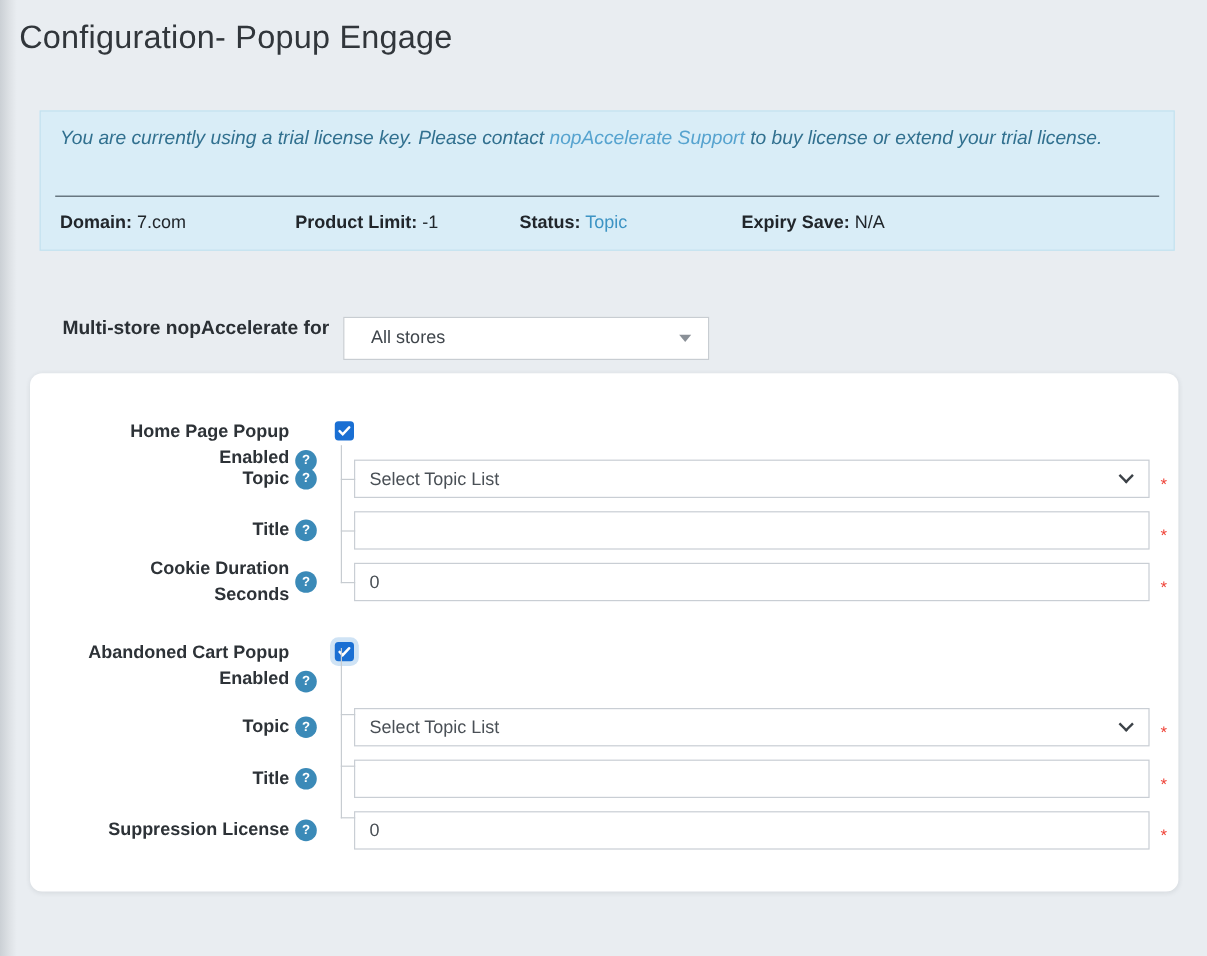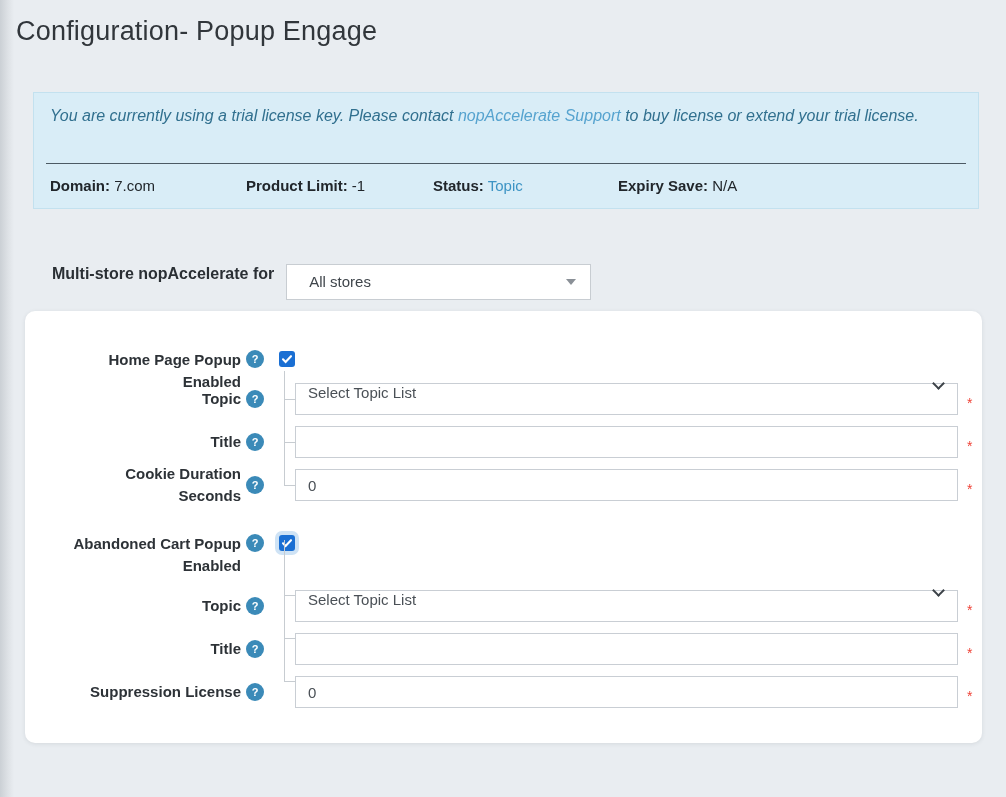--- a/index.html
+++ b/index.html
@@ -84,21 +84,21 @@
   }
   .config-form { position: relative; }
   .connector { position: absolute; background: #c7ccd1; }
   .form-row { display: flex; }
   .row-field { align-items: center; height: 32px; margin-bottom: 11px; }
   .row-check1 { align-items: flex-start; height: 40px; padding-top: 6px; }
   .row-check2 { align-items: flex-start; height: 78px; padding-top: 21px; }
   .row-save { margin-top: 11px; padding-left: 255px; }
   .label-wrap {
     width: 239px; display: flex; justify-content: flex-end;
-    align-items: flex-start; gap: 5px; flex: none;
+    align-items: flex-end; gap: 5px; flex: none;
   }
   .row-field .label-wrap { align-items: center; }
   .label-text {
     font-size: 15px; font-weight: 700; color: #2d3237;
     text-align: right; line-height: 22px; max-width: 172px;
   }
   .help-icon {
     width: 18px; height: 18px; border-radius: 50%;
     background: #3b8ab8; color: #fff;
     font-size: 11px; font-weight: 700; line-height: 18px;
@@ -115,21 +115,21 @@
   .checkbox.focused { box-shadow: 0 0 0 4px #cfe3f5; }
   .field { margin-left: 31px; flex: none; }
   .text-input, .select-box {
     width: 663px; height: 32px;
     border: 1px solid #c9ced4; background: #fff;
     font-family: "Liberation Sans", "DejaVu Sans", sans-serif;
     font-size: 15px; color: #4a5056;
     padding: 0 12px; outline: none;
   }
   .select-box {
-    display: flex; cursor: pointer; padding-left: 12px;
+    display: flex; align-items: center; cursor: pointer; padding-left: 12px;
   }
   .select-box .sel-text { flex: 1; color: #4a5056; }
   .sel-chevron {
     width: 9px; height: 9px;
     border-right: 2px solid #3c4248; border-bottom: 2px solid #3c4248;
     transform: rotate(45deg); margin-top: -5px; margin-right: 2px; flex: none;
   }
   .req {
     color: #ef4136; font-size: 14px; margin-left: 9px;
     position: relative; top: 4px; line-height: 14px;

